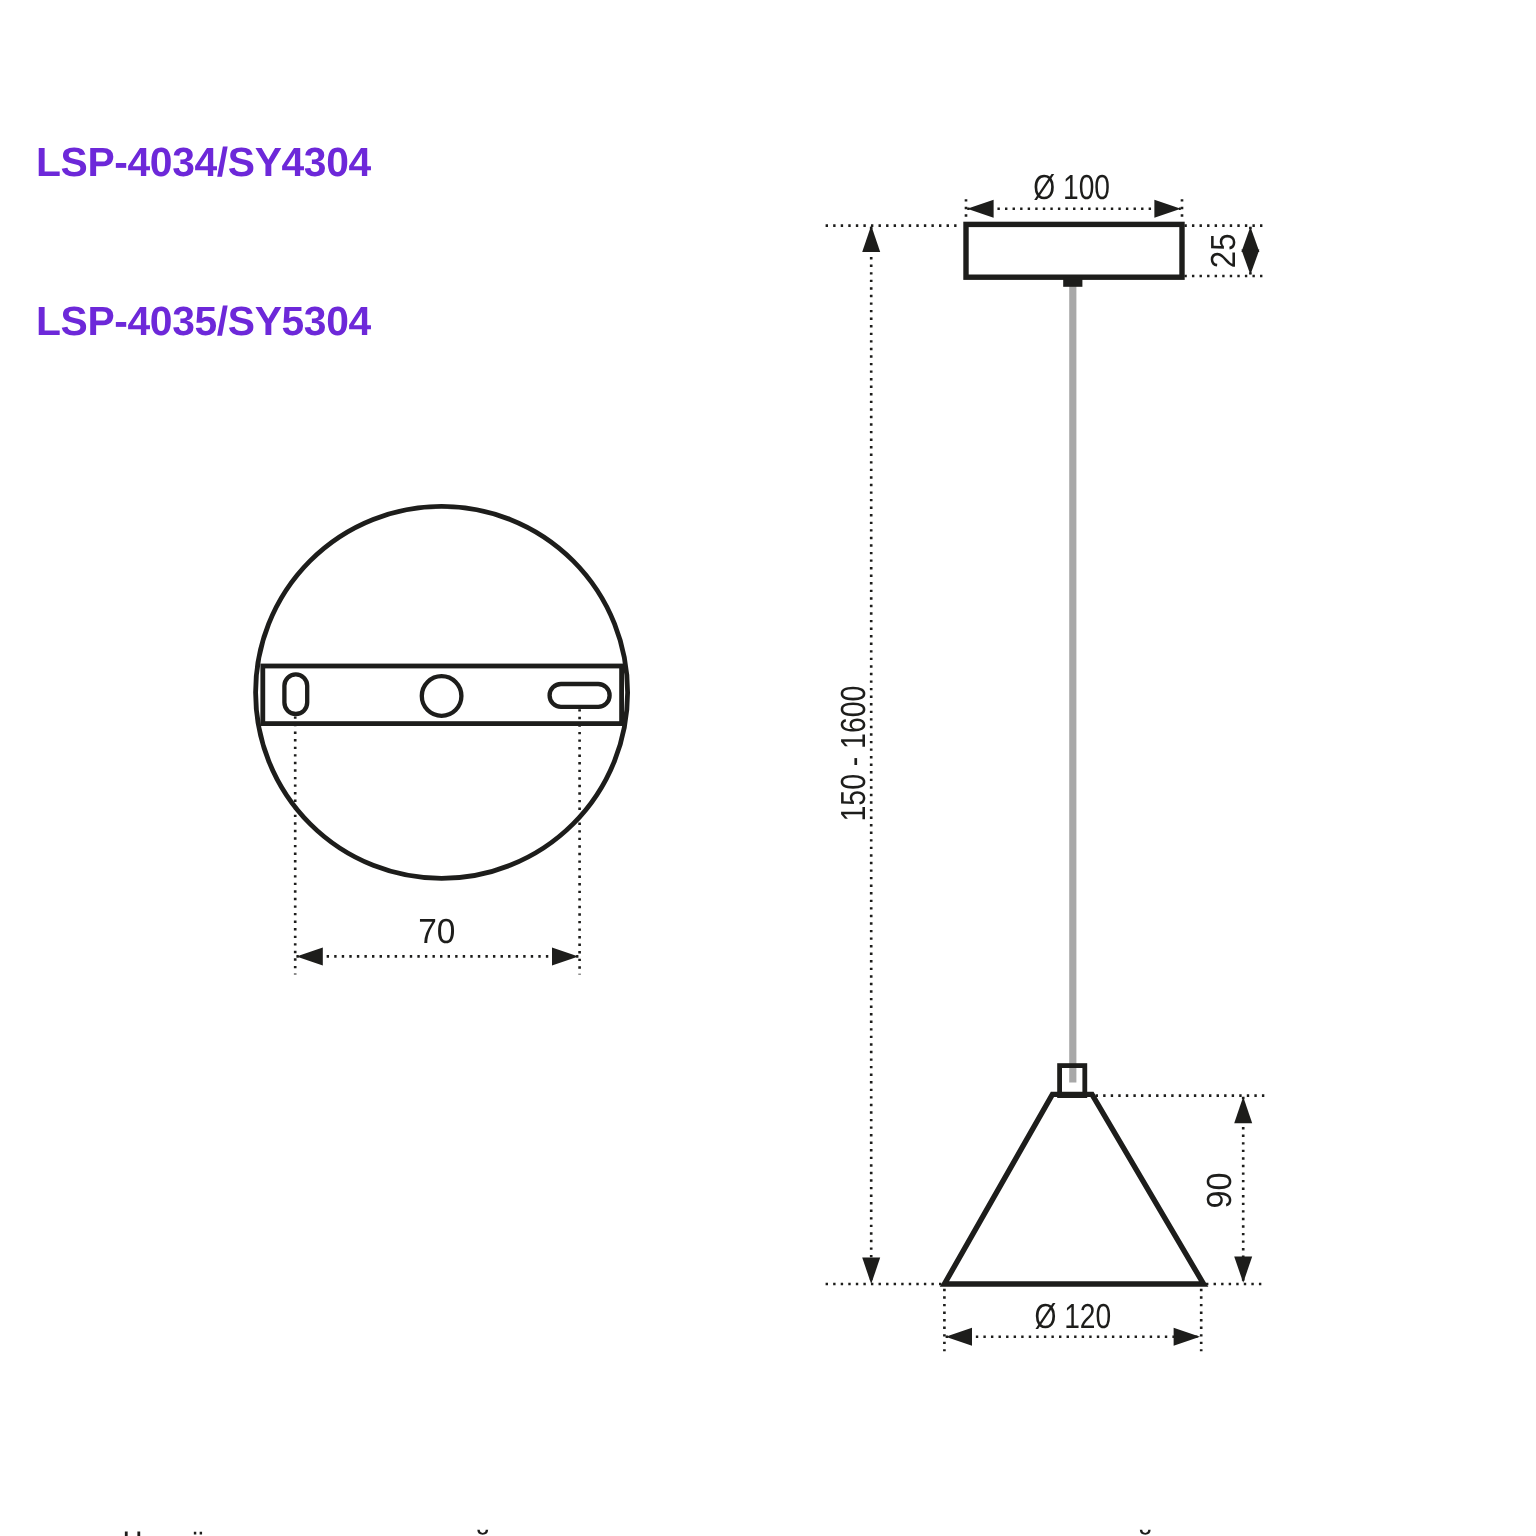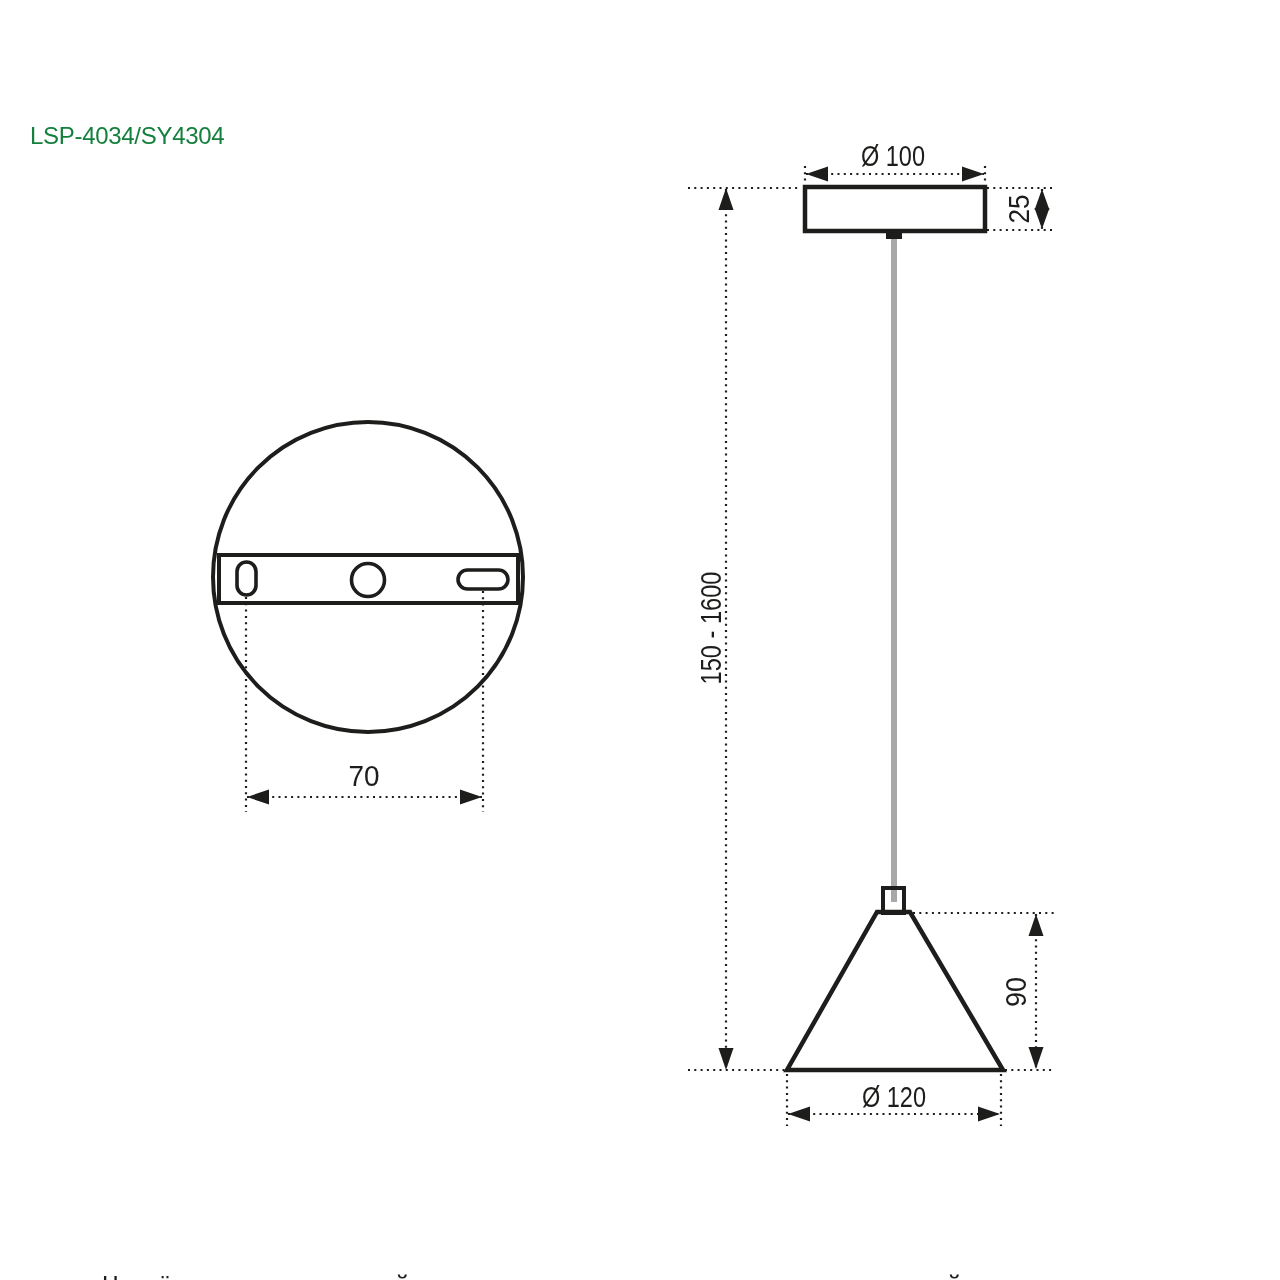--- a/index.html
+++ b/index.html
@@ -13,26 +13,26 @@
     height: 1280px;
     background: #ffffff;
     overflow: hidden;
     font-family: "Liberation Sans", sans-serif;
     color: #1d1d1b;
   }
   .title-block {
     position: absolute;
     left: 30px;
     top: 26px;
-    font-size: 24px;
+    font-size: 34px;
     line-height: 44px;
-    font-weight: 400;
+    font-weight: 700;
     letter-spacing: -0.3px;
     white-space: pre;
-    color: #15803d;
+    color: #6d28d9;
   }
   .notes {
     position: absolute;
     left: 0;
     top: 1198px;
     width: 1280px;
     text-align: center;
     font-size: 26px;
     line-height: 35px;
     color: #1d1d1b;
@@ -65,20 +65,21 @@
     fill: #1d1d1b;
   }
 </style>
 </head>
 <body>
 
 <div class="page">
 
   <div class="title-block">
     <div>LSP-4034/SY4304</div>
+    <div>LSP-4035/SY5304</div>
   </div>
 
   <svg class="drawing" width="1280" height="1280" viewBox="0 0 1280 1280">
 
     <g class="dots">
 
       <line x1="805" y1="166" x2="805" y2="187"></line>
       <line x1="985" y1="166" x2="985" y2="187"></line>
       <line x1="806" y1="174" x2="984" y2="174"></line>
 

